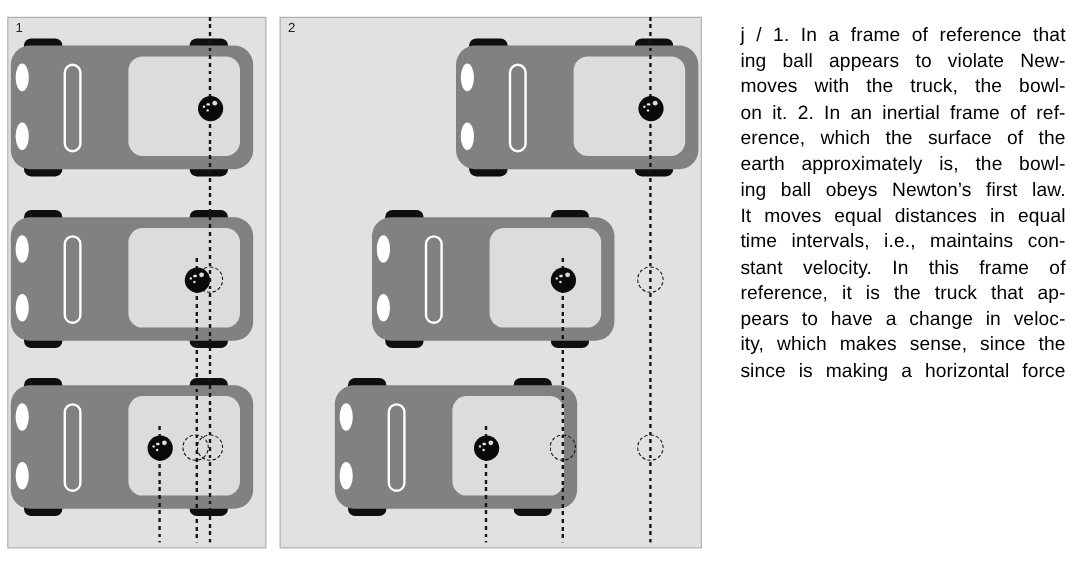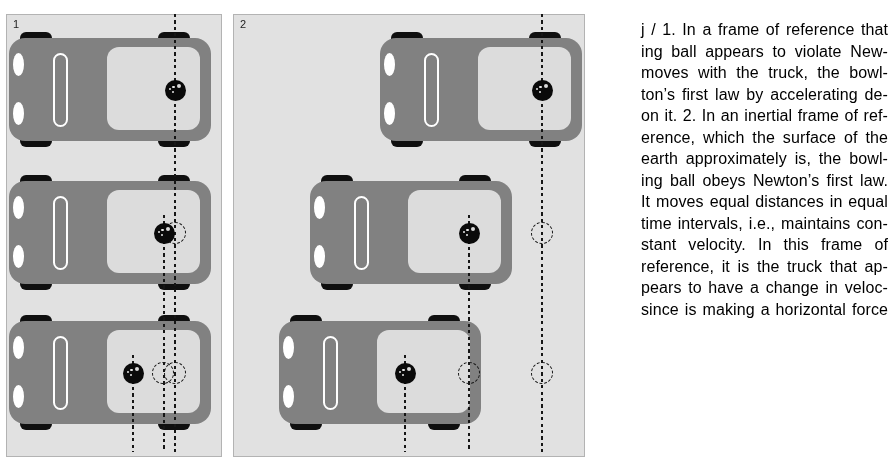--- a/index.html
+++ b/index.html
@@ -21,41 +21,41 @@
 
   .dash-line{position:absolute;width:2px;z-index:2;
     background:repeating-linear-gradient(to bottom,var(--ink) 0 3.2px,transparent 3.2px 6.4px);}
   .ghost{position:absolute;width:20px;height:20px;border:1.6px dashed var(--ink);border-radius:50%;z-index:3;box-sizing:content-box;}
   .ball{position:absolute;width:21px;height:21px;background:#0a0a0a;border-radius:50%;z-index:4;}
   .hole{position:absolute;width:2.5px;height:2.5px;background:#fff;border-radius:50%;opacity:.9;}
   .h1{left:4px;top:8px}.h2{left:7px;top:11px}.h3{left:7.5px;top:6px}
   .glint{position:absolute;left:12px;top:4px;width:4px;height:4px;background:#fff;border-radius:50%;opacity:.85;}
 
   #caption{position:absolute;left:617px;top:19px;width:271px;z-index:6;}
-  .cap-line{font-size:16px;line-height:21.5px;color:#000;text-align:justify;text-align-last:justify;letter-spacing:.1px;white-space:normal;margin-left:24px;}
+  .cap-line{font-size:16px;line-height:21.5px;color:#000;text-align:justify;text-align-last:justify;letter-spacing:.1px;white-space:normal;}
   .cap-line.last{text-align-last:left;}
 </style>
 </head>
 <body>
 
 <div id="stage">
   <div id="caption">
       <div class="cap-line">j / 1. In a frame of reference that</div>
       <div class="cap-line">ing ball appears to violate New-</div>
       <div class="cap-line">moves with the truck, the bowl-</div>
-      <div class="cap-line">ton’s first law by accelerating de-</div>
       <div class="cap-line">on it. 2. In an inertial frame of ref-</div>
       <div class="cap-line">erence, which the surface of the</div>
       <div class="cap-line">earth approximately is, the bowl-</div>
       <div class="cap-line">ing ball obeys Newton’s first law.</div>
       <div class="cap-line">It moves equal distances in equal</div>
       <div class="cap-line">time intervals, i.e., maintains con-</div>
       <div class="cap-line">stant velocity. In this frame of</div>
       <div class="cap-line">reference, it is the truck that ap-</div>
       <div class="cap-line">pears to have a change in veloc-</div>
+      <div class="cap-line">ity, which makes sense, since the</div>
       <div class="cap-line">since is making a horizontal force</div>
     </div>
 <div class="panel" style="left: 6px; top: 14px; width: 216px; height: 443px;"></div>
     <div class="panel-label" style="left: 13px; top: 18px;">1</div>
     <div class="truck" style="left: 9px; top: 38px;">
       <div class="wheel w-ft"></div>
       <div class="wheel w-fb"></div>
       <div class="wheel w-rt"></div>
       <div class="wheel w-rb"></div>
       <div class="t-body"></div>

